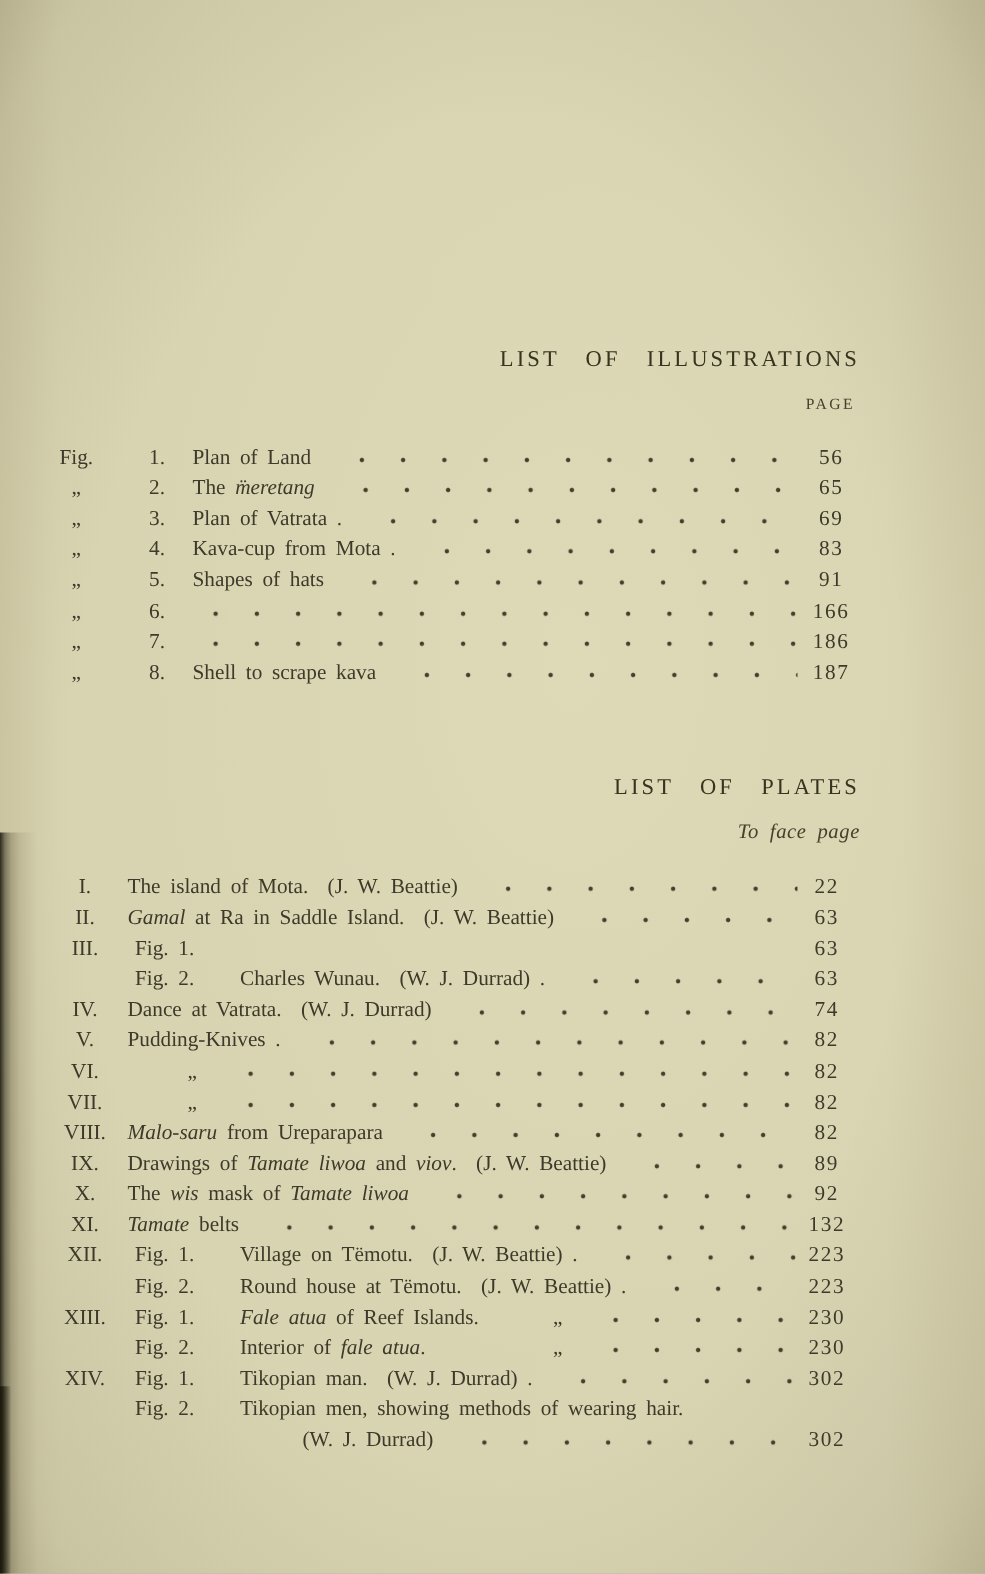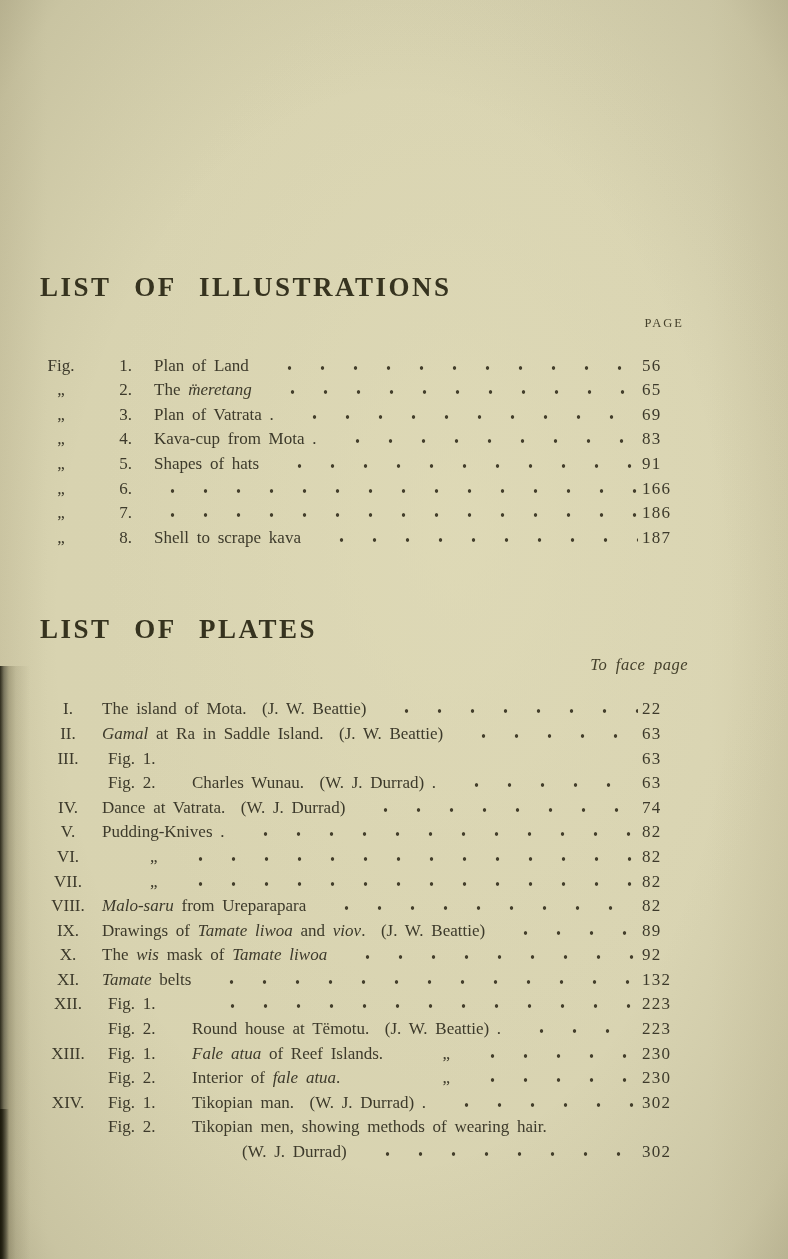--- a/index.html
+++ b/index.html
@@ -25,21 +25,21 @@
       rgba(24,22,10,.88) 0px, rgba(24,22,10,.45) 4px,
       rgba(82,76,48,.30) 9px, rgba(82,76,48,.12) 16px, rgba(82,76,48,0) 30px);
   }
   .gutter-dark{
     position:absolute;left:0;bottom:0;width:9px;height:150px;pointer-events:none;
     background:linear-gradient(to right,#1c1a0c 0%, rgba(28,26,12,.4) 60%, rgba(28,26,12,0) 100%);
   }
   .content{position:absolute;left:40px;top:272px;width:648px;}
 
   .toc-title{
-    margin:0;font-size:27px;font-weight:bold;text-align:left;
+    margin:0;font-size:18px;font-weight:normal;text-align:right;
     letter-spacing:2.5px;word-spacing:14px;color:#36331f;
     height:30px;line-height:30px;
   }
   .col-header{
     text-align:right;font-size:12.5px;letter-spacing:2px;
     margin-top:12px;height:18px;line-height:18px;padding-right:4px;color:#45412c;
   }
   .col-header.italic{
     font-style:italic;font-size:16.5px;letter-spacing:.5px;word-spacing:4px;
     height:22px;line-height:22px;margin-top:10px;padding-right:0;
@@ -67,21 +67,21 @@
   .spacer{flex:1 1 auto;}
   .leader{
     flex:1 1 auto;height:16px;margin:0 4px 0 14px;
     background-image:radial-gradient(circle, #443f2c 1.4px, rgba(68,63,44,0) 2.1px);
     background-size:33px 6px;background-repeat:repeat-x;
     background-position:left 10px bottom 5px;
   }
   .leader.fixed{flex:0 0 172px;}
   .leader.blank{background-image:none;}
   .mid-ditto{letter-spacing:2px;}
-  .pg{min-width:46px;text-align:left;letter-spacing:1.3px;flex:0 0 auto;}
+  .pg{min-width:46px;text-align:center;letter-spacing:1.3px;flex:0 0 auto;}
   .p-rows .pg{padding-right:7px;min-width:39px;}
 </style>
 </head>
 <body>
 
 <div class="page">
   <div class="vignette"></div>
 
   <div class="content">
     <section>
@@ -218,20 +218,21 @@
           </div>
           <div class="row p-row">
             <span class="p-numeral">XI.</span>
             <span class="p-body"><span class="it">Tamate</span><span class="rm"> belts</span></span>
             <span class="leader"></span>
             <span class="pg">132</span>
           </div>
           <div class="row p-row">
             <span class="p-numeral">XII.</span>
             <span class="p-fig">Fig. 1.</span>
+            <span class="p-body after-fig"><span class="rm">Village on Tëmotu.  (J. W. Beattie) .</span></span>
             <span class="leader"></span>
             <span class="pg">223</span>
           </div>
           <div class="row p-row">
             <span class="p-numeral"></span>
             <span class="p-fig">Fig. 2.</span>
             <span class="p-body after-fig"><span class="rm">Round house at Tëmotu.  (J. W. Beattie) .</span></span>
             <span class="leader"></span>
             <span class="pg">223</span>
           </div>

